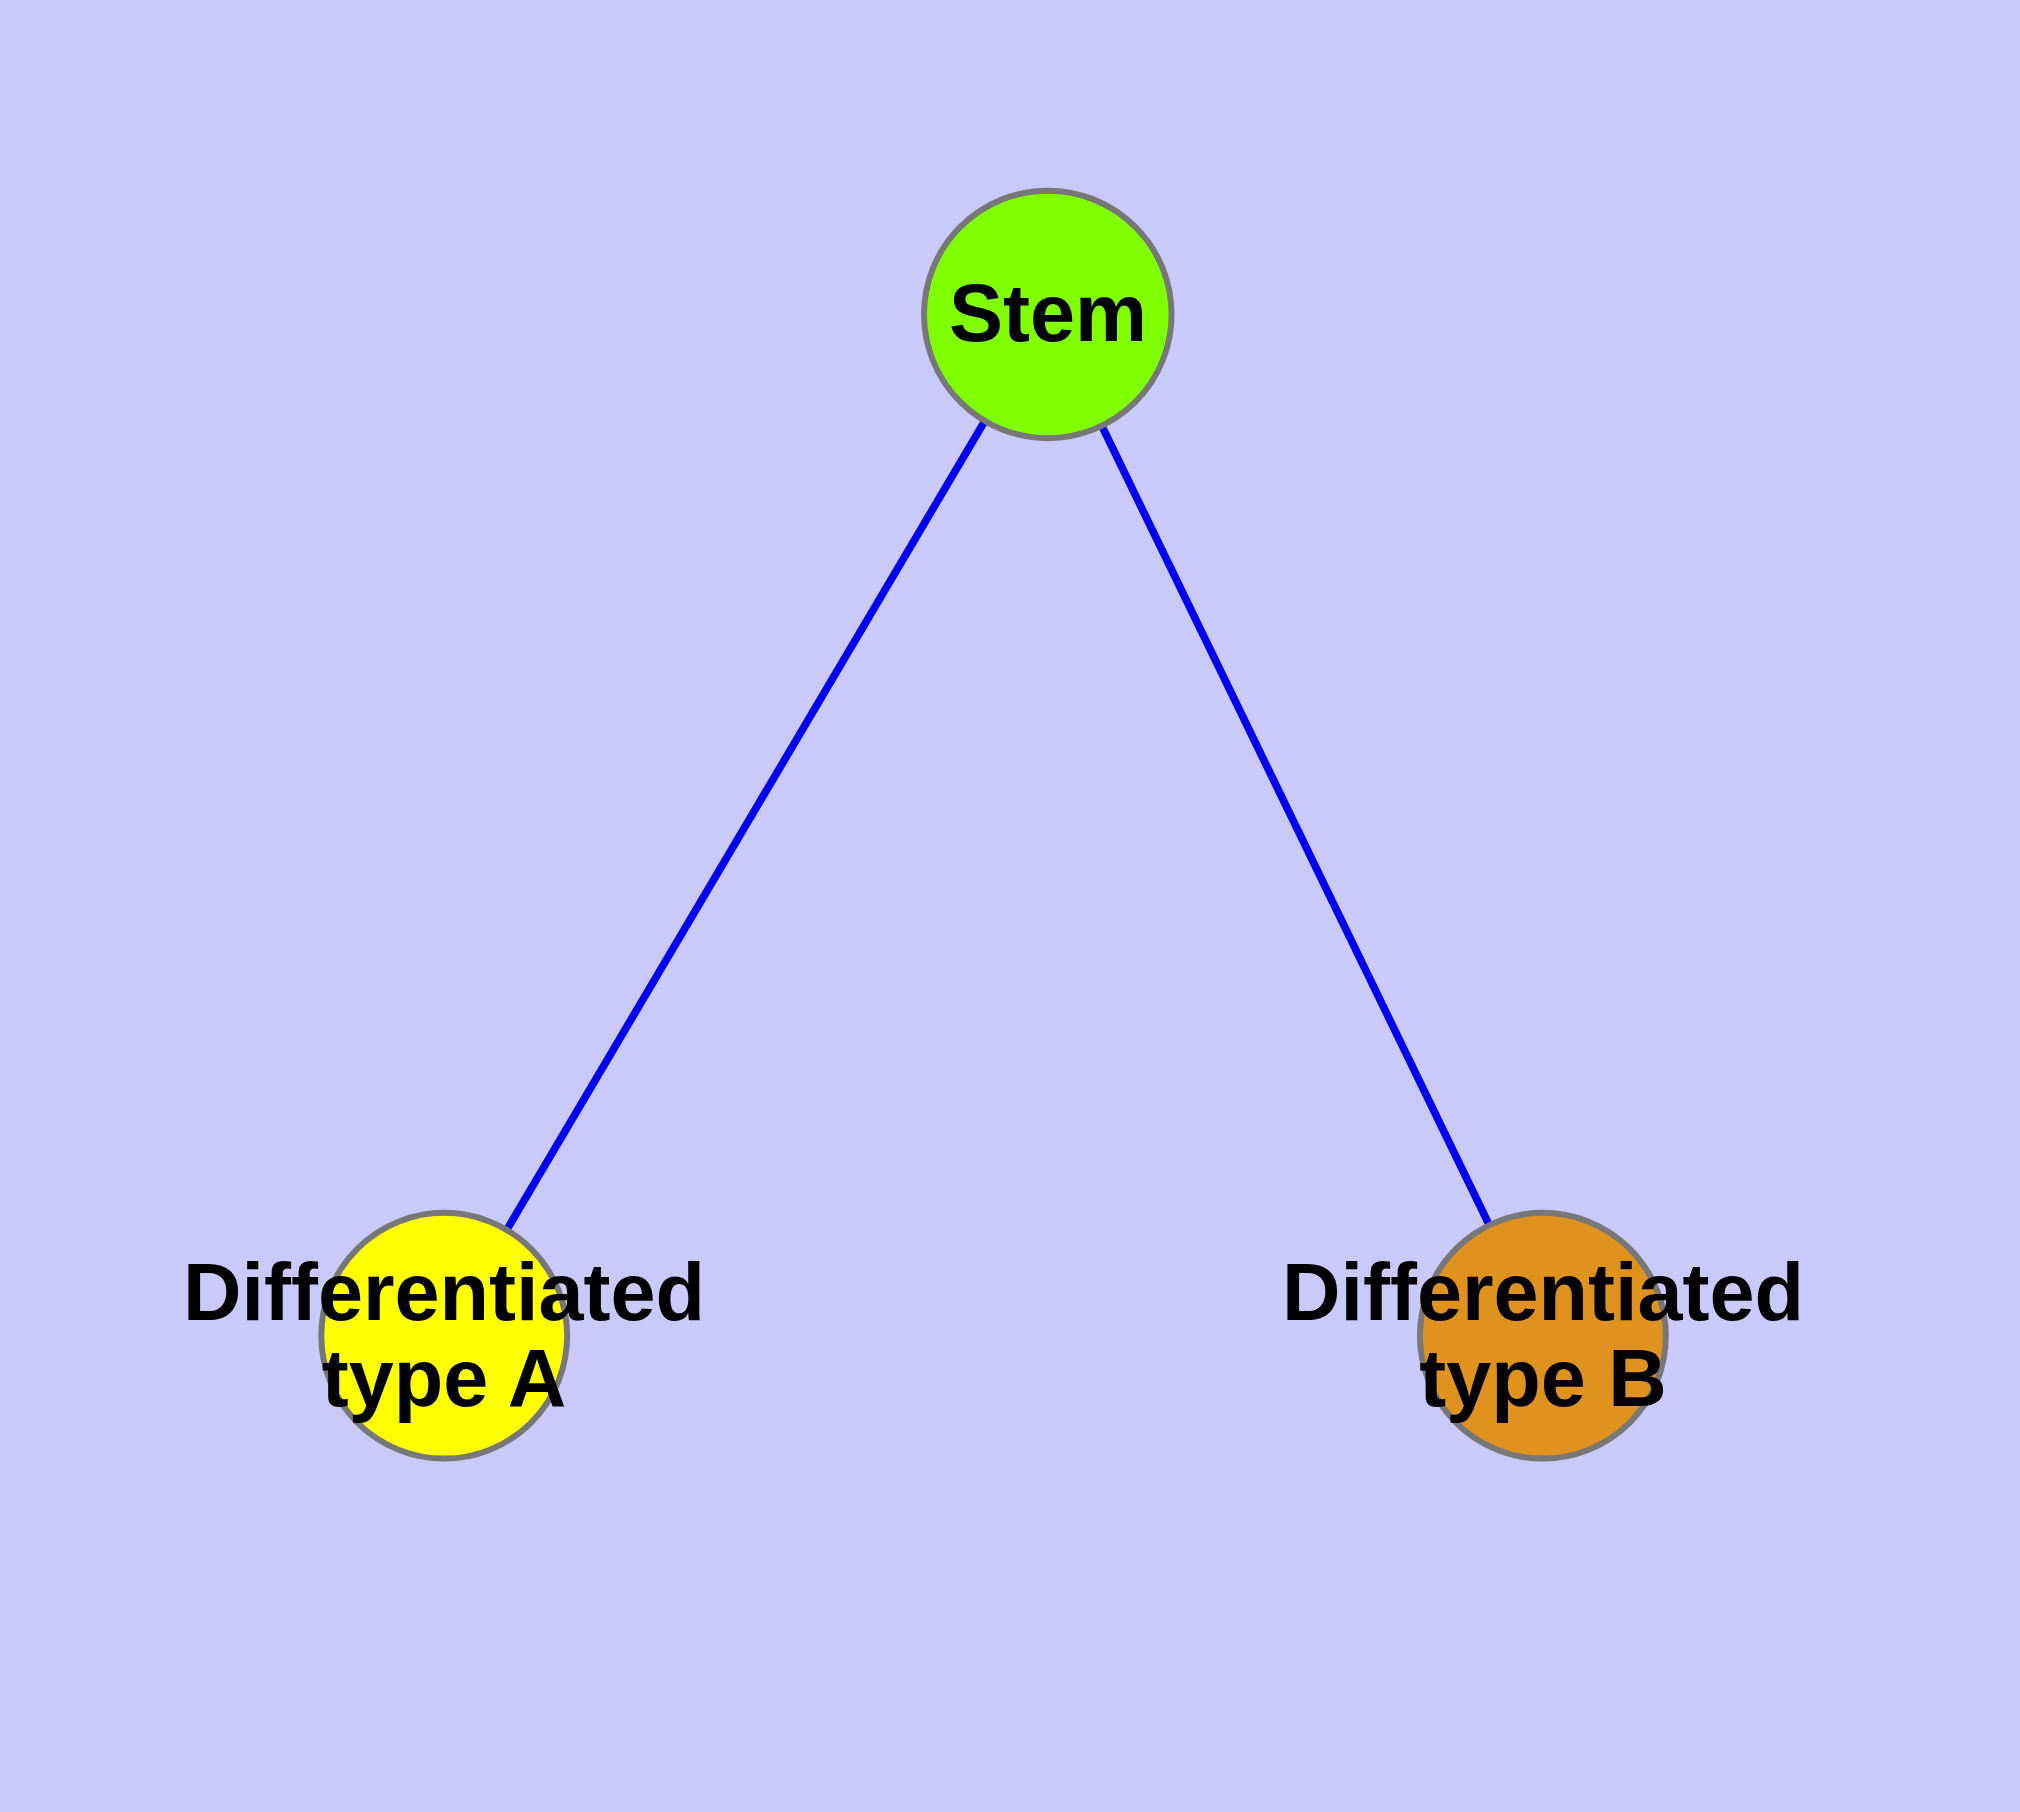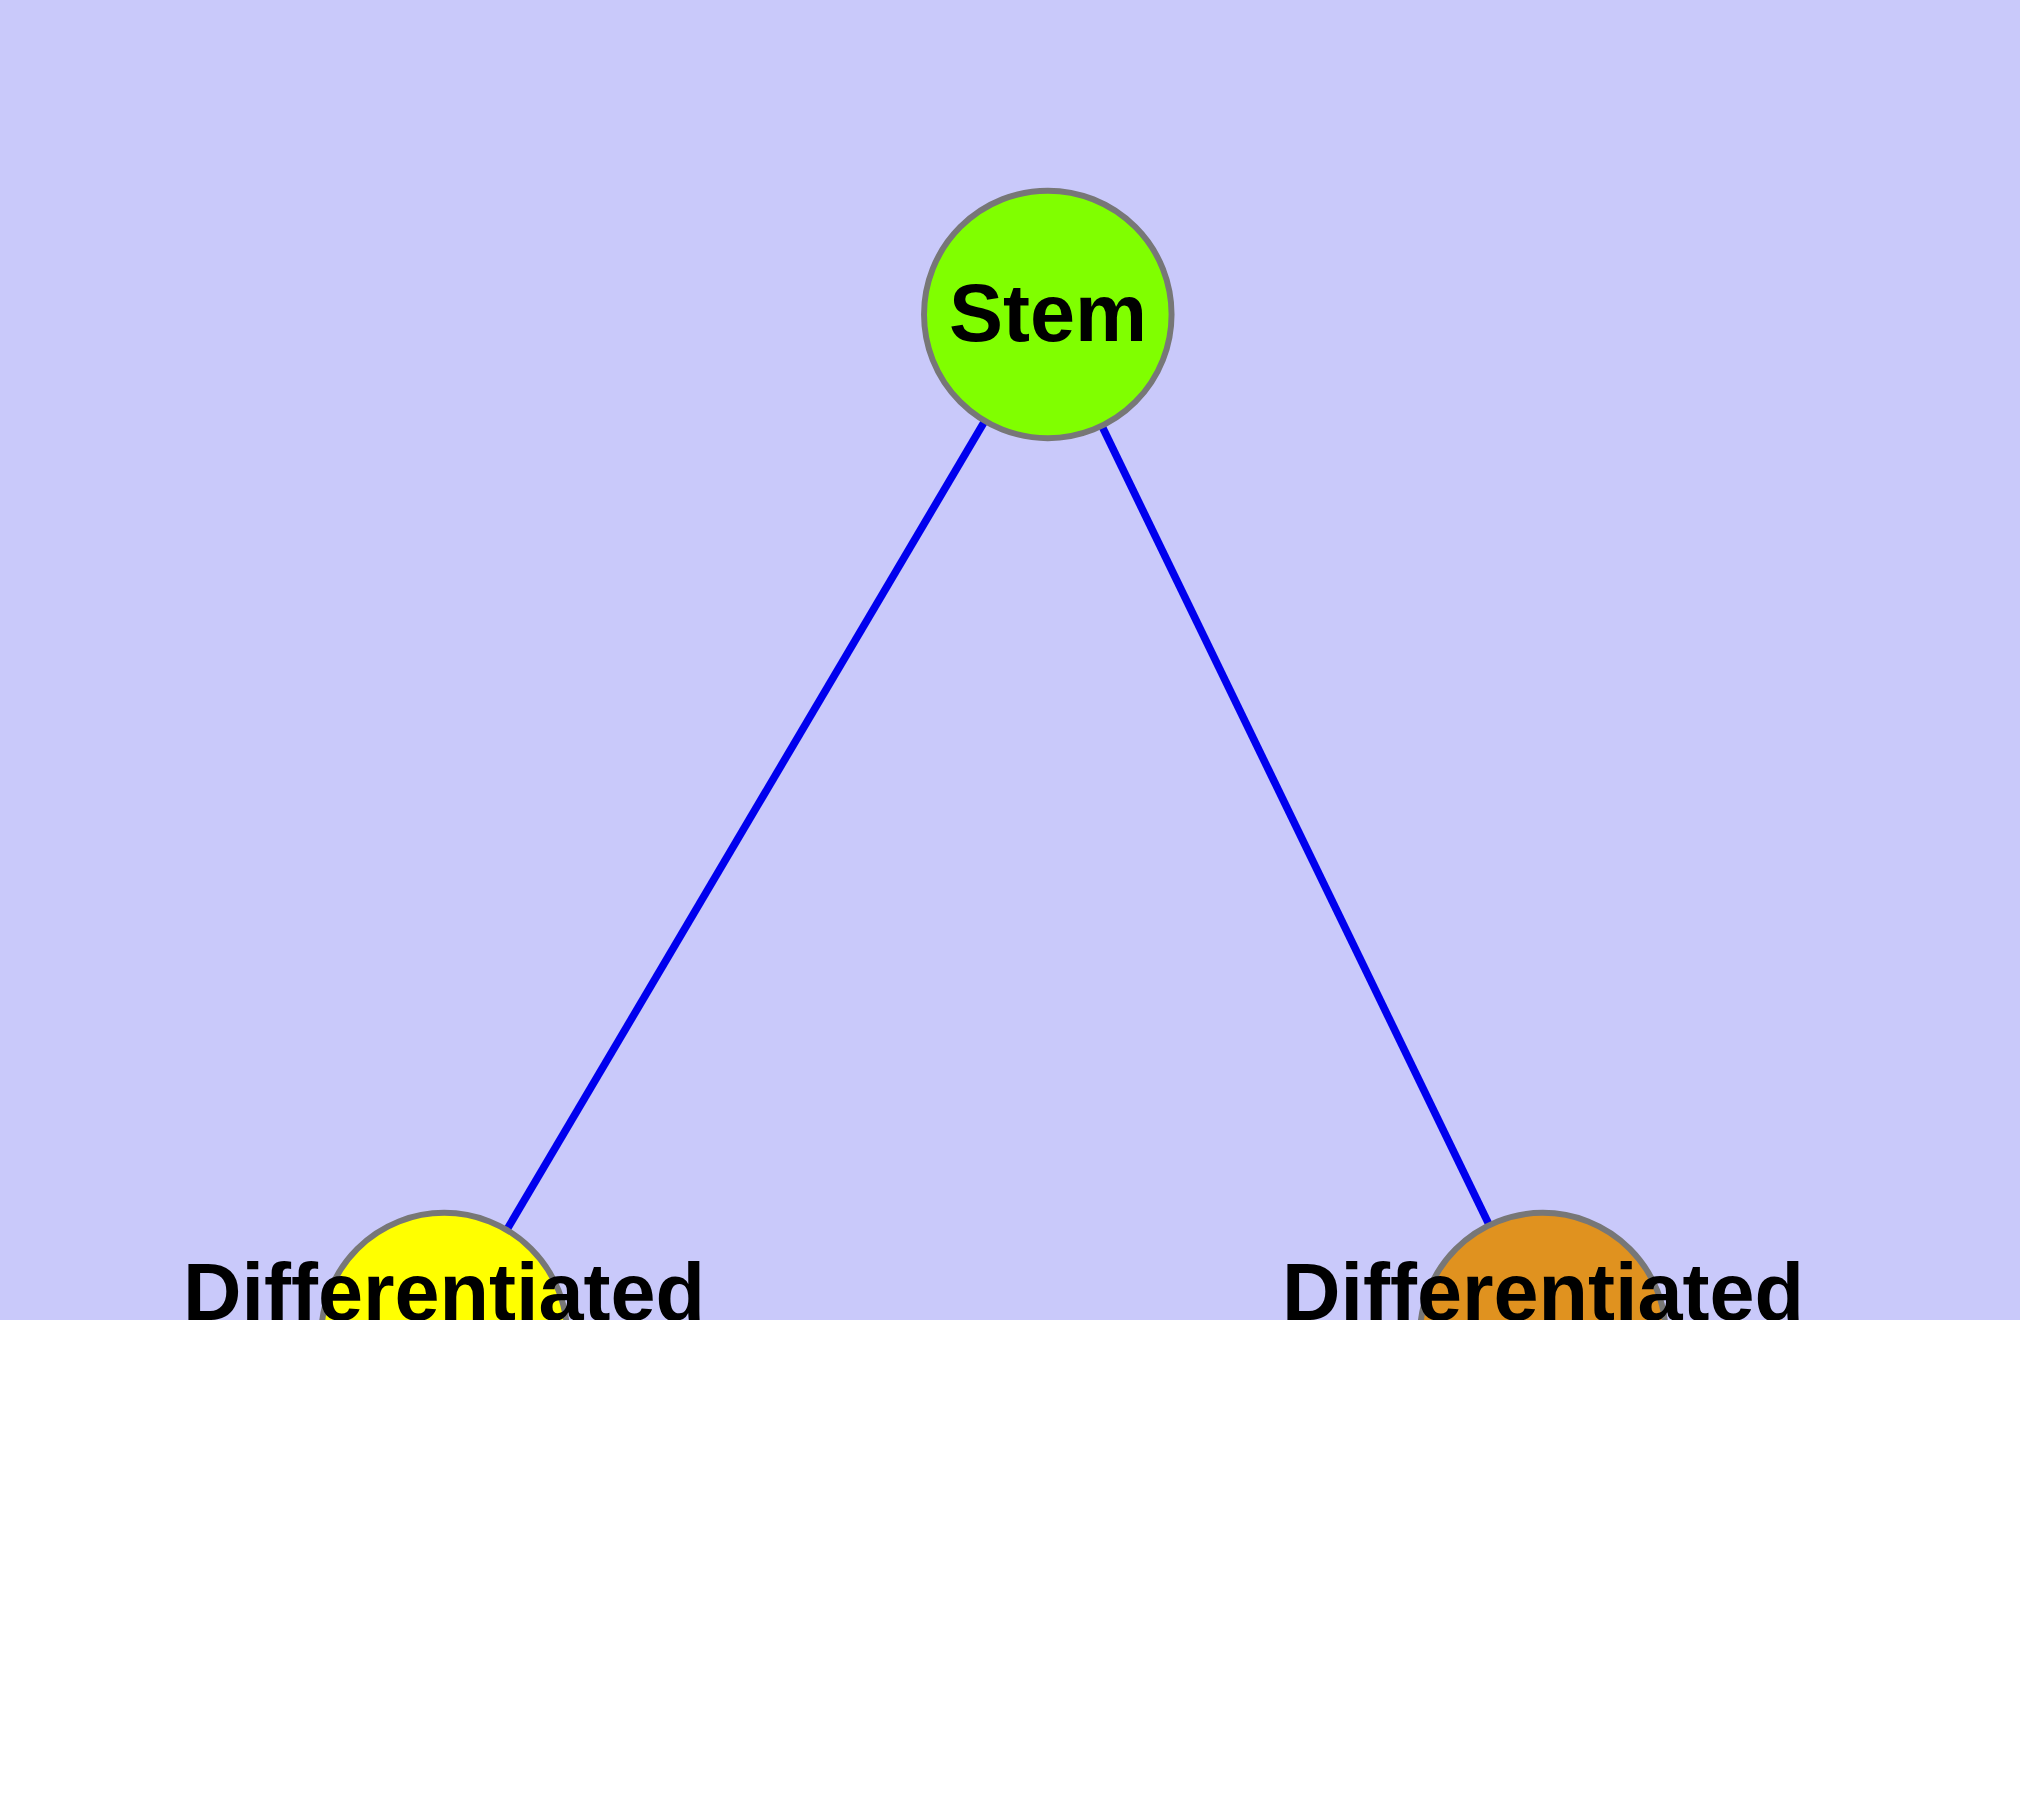--- a/index.html
+++ b/index.html
@@ -39,21 +39,21 @@
     line-height: 1.06;
     pointer-events: none;
     left: 0;
     top: 0;
     transform: translate(-50%, -50%);
   }
 </style>
 </head>
 <body>
 
-<div id="canvas" style="width: 2021px; height: 1320px;">
+<div id="canvas" style="width: 2021px; height: 1812px;">
 
   <div id="bg-rect" style="background: rgb(201, 201, 250);"></div>
 
   <svg id="graph-svg" viewBox="0 0 2384 2138" preserveAspectRatio="none" style="width: 2021px; height: 1812px;">
     <g id="edge-layer">
         <line x1="1236" y1="371" x2="524" y2="1576" stroke="#0000ee" stroke-width="9" stroke-linecap="butt"></line>
         <line x1="1236" y1="371" x2="1820" y2="1576" stroke="#0000ee" stroke-width="9" stroke-linecap="butt"></line>
       </g>
     <g id="node-layer">
         <circle cx="1236" cy="371" r="146" fill="#80ff00" stroke="#777777" stroke-width="7"></circle>

